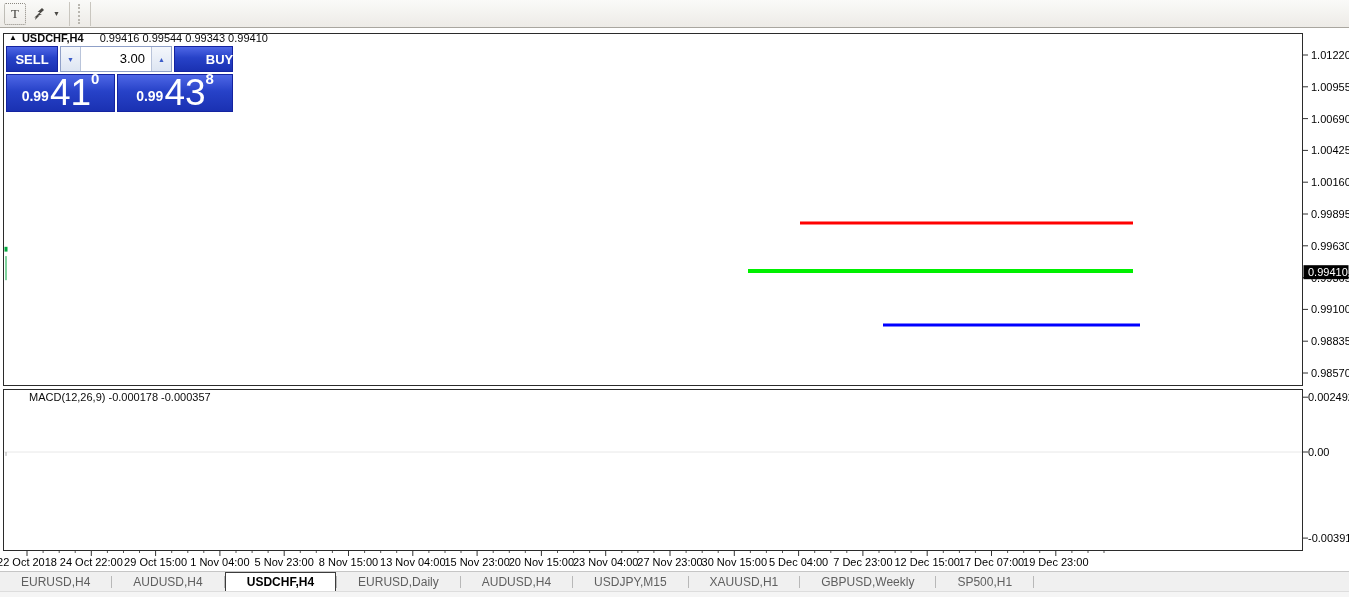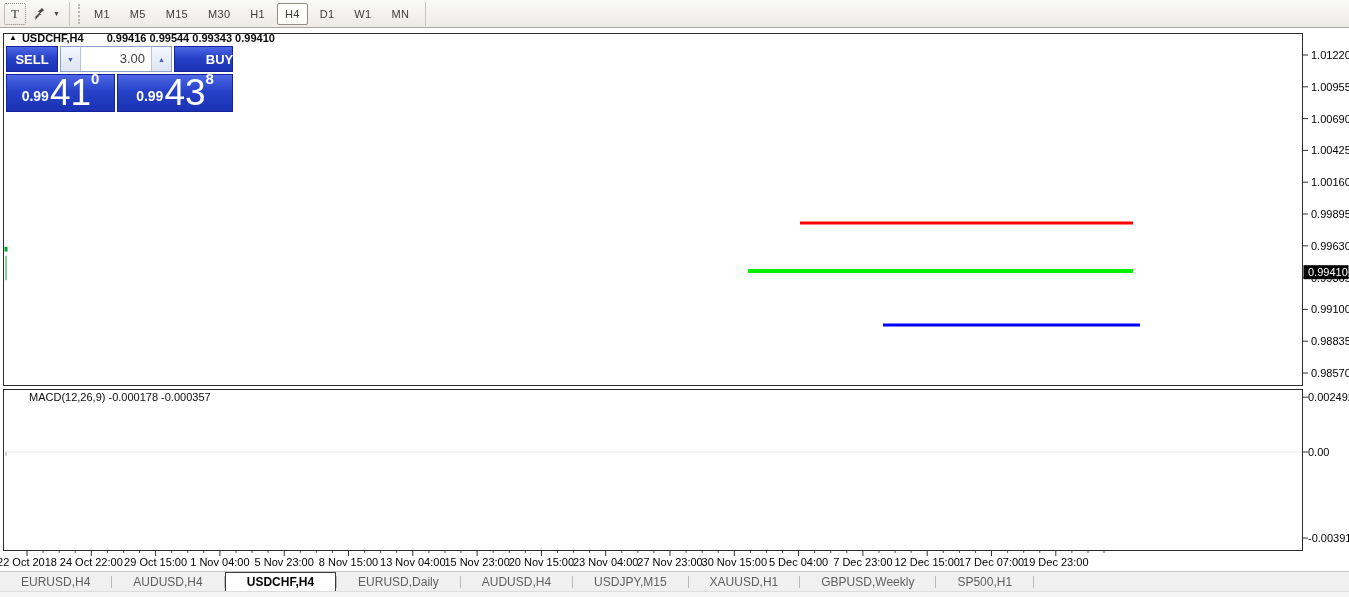--- a/index.html
+++ b/index.html
@@ -20,41 +20,41 @@
     border:1px dotted #8a877f; width:22px; }
   .tb-btn.tf { font-size:11px; padding:0 7px; letter-spacing:0.3px; }
   .tb-btn.tf.active { background:#fdfdfb; border:1px solid #908c83; }
   .tb-sep { width:1px; height:24px; background:#c9c6bf; margin:0 5px 0 8px; }
   .caret { font-size:7px; color:#4a4844; margin-left:4px; }
 
   
   #chart-title { position:absolute; left:9px; top:32px; z-index:20; font-size:11px;
     font-weight:bold; color:#0a0a0a; display:flex; align-items:center; }
   #chart-title .tri { font-size:8px; margin-right:5px; position:relative; top:-1px; }
-  #chart-title .ohlc { margin-left:23px; font-weight:bold; }
+  #chart-title .ohlc { margin-left:16px; font-weight:normal; }
   #macd-label { position:absolute; left:9px; top:391px; z-index:20; font-size:11px;
     color:#0a0a0a;padding-left:20px; }
 
   
   #trade-panel { position:absolute; left:6px; top:46px; width:227px; height:78px;
     z-index:25; }
   #trade-panel .blk { position:absolute; border:1px solid #1423a0; color:#fff;
     background:linear-gradient(180deg,#4e67e6 0%,#2742c8 45%,#1a31b2 100%); }
   #btn-sell { left:0; top:0; width:52px; height:26px; font-size:13px; font-weight:600;
     display:flex; align-items:center; justify-content:center; cursor:pointer; }
   #btn-buy { left:168px; top:0; width:59px; height:26px; font-size:13px; font-weight:600;
     display:flex; align-items:center; justify-content:center; cursor:pointer;padding-left:32px; }
   #vol-group { position:absolute; left:54px; top:0; width:112px; height:26px;
     border:1px solid #8fa0c8; background:#fff; display:flex; }
   .spin { width:20px; height:100%; background:linear-gradient(180deg,#f4f7fc,#dde5f2);
     border:0; display:flex; align-items:center; justify-content:center; cursor:pointer; }
   .spin.down { border-right:1px solid #b9c4da; }
   .spin.up { border-left:1px solid #b9c4da; }
   .spin .ar { font-size:7px; color:#3c5cc8; }
-  #vol-field { flex:1; font-size:13px; color:#404040; text-align:right;
+  #vol-field { flex:1; font-size:13px; color:#000000; text-align:right;
     padding:4px 6px 0 0; background:#fff; }
   .pricebox { display:flex; align-items:flex-end; justify-content:center;
     padding-bottom:3px; cursor:pointer; }
   #sell-box { left:0; top:28px; width:109px; height:38px; }
   #buy-box  { left:111px; top:28px; width:116px; height:38px; }
   .pricebox .small { font-size:14px; font-weight:bold; margin-right:1px;
     position:relative; top:-4px; }
   .pricebox .big { font-size:37px; font-weight:400; line-height:0.82; }
   .pricebox .sup { font-size:15px; font-weight:bold; position:relative; top:-21px; }
 
@@ -222,31 +222,20 @@
     <div class="tb-btn texttool">T</div>
     <div class="tb-btn">
       <svg width="18" height="14" viewBox="0 0 18 14">
         <path d="M3 11 L9 5 L6.6 5 L11 1 L13 3 L8.6 7 L11 7 Z" fill="#4a4844"></path>
         <path d="M4 13 L8 9 L5 9 Z" fill="#4a4844"></path>
       </svg>
       <span class="caret">▼</span>
     </div>
     <div class="tb-sep"></div>
     <div class="tb-grip"></div>
-    <div id="tf-group" style="display:flex; align-items:center;">
-        <div class="tb-btn tf">M1</div>
-        <div class="tb-btn tf">M5</div>
-        <div class="tb-btn tf">M15</div>
-        <div class="tb-btn tf">M30</div>
-        <div class="tb-btn tf">H1</div>
-        <div class="tb-btn tf active">H4</div>
-        <div class="tb-btn tf">D1</div>
-        <div class="tb-btn tf">W1</div>
-        <div class="tb-btn tf">MN</div>
-      </div>
     <div class="tb-sep"></div>
   </div>
 
   <div id="chart-title">
     <span class="tri">▲</span>
     <span>USDCHF,H4</span>
     <span class="ohlc">0.99416 0.99544 0.99343 0.99410</span>
   </div>
 
   <div id="trade-panel">

